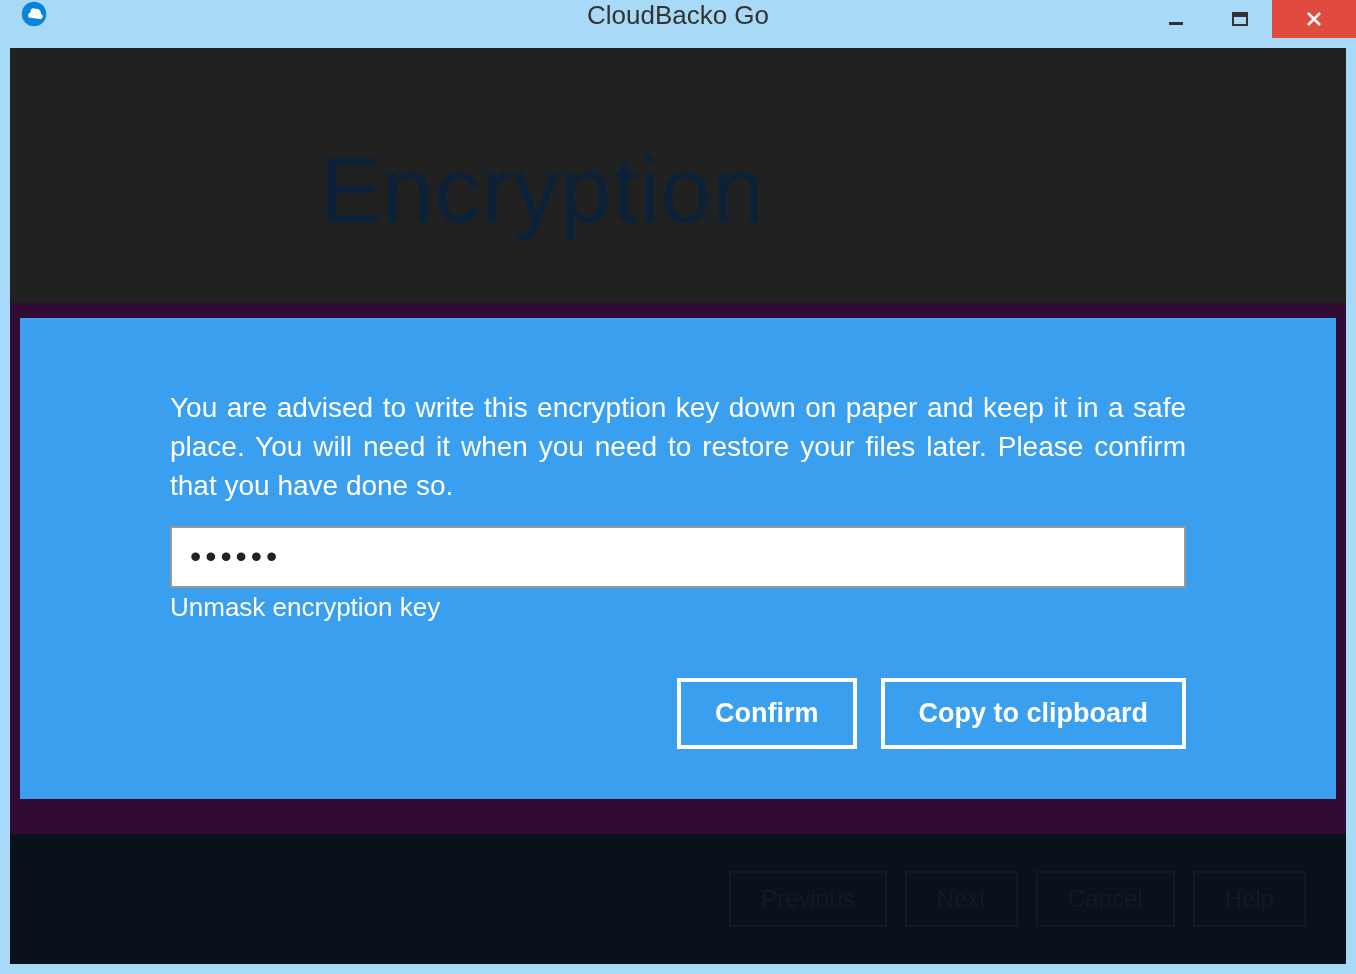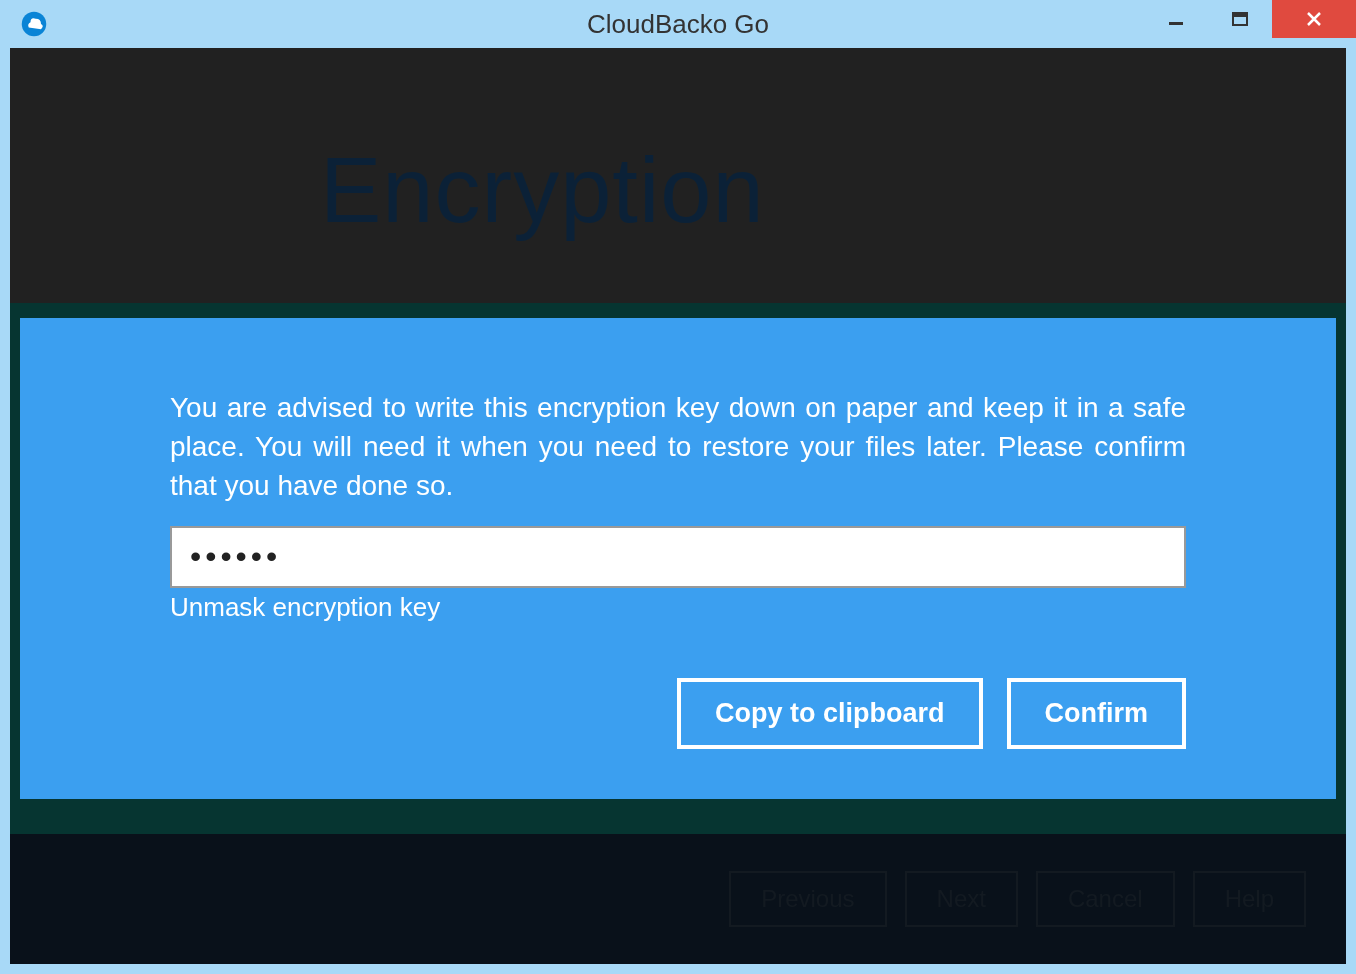--- a/index.html
+++ b/index.html
@@ -11,21 +11,21 @@
       font-family: "Segoe UI", Tahoma, sans-serif;
       background: #a8d9f7;
       width: 1356px;
       height: 974px;
       overflow: hidden;
     }
     .titlebar {
       height: 48px;
       background: #a8d9f7;
       display: flex;
-      align-items: center;
+      align-items: flex-start;
       position: relative;
     }
     .titlebar-icon {
       width: 28px;
       height: 28px;
       margin-left: 20px;
     }
     .titlebar-title {
       position: absolute;
       left: 50%;
@@ -53,21 +53,21 @@
       background: #e04a3f;
       color: white;
       width: 84px;
     }
     .app-body {
       position: absolute;
       left: 10px;
       right: 10px;
       top: 48px;
       bottom: 10px;
-      background: #0f766e;
+      background: #701a75;
     }
     .overlay {
       position: absolute;
       inset: 0;
       background: rgba(0,0,0,0.55);
       z-index: 5;
     }
     .header-area {
       background: #4a4a4a;
       padding: 90px 0 60px 310px;
@@ -190,17 +190,17 @@
     <div class="footer-btn">Next</div>
     <div class="footer-btn">Cancel</div>
     <div class="footer-btn">Help</div>
   </div>
 
   <div class="modal">
     <p class="modal-text">You are advised to write this encryption key down on paper and keep it in a safe place. You will need it when you need to restore your files later. Please confirm that you have done so.</p>
     <input type="text" class="key-input" readonly="" value="••••••" style="">
     <a class="unmask-link">Unmask encryption key</a>
     <div class="modal-buttons">
+      <button class="modal-btn">Confirm</button>
       <button class="modal-btn">Copy to clipboard</button>
-      <button class="modal-btn">Confirm</button>
     </div>
   </div>
 </div>
 
 </body></html>

